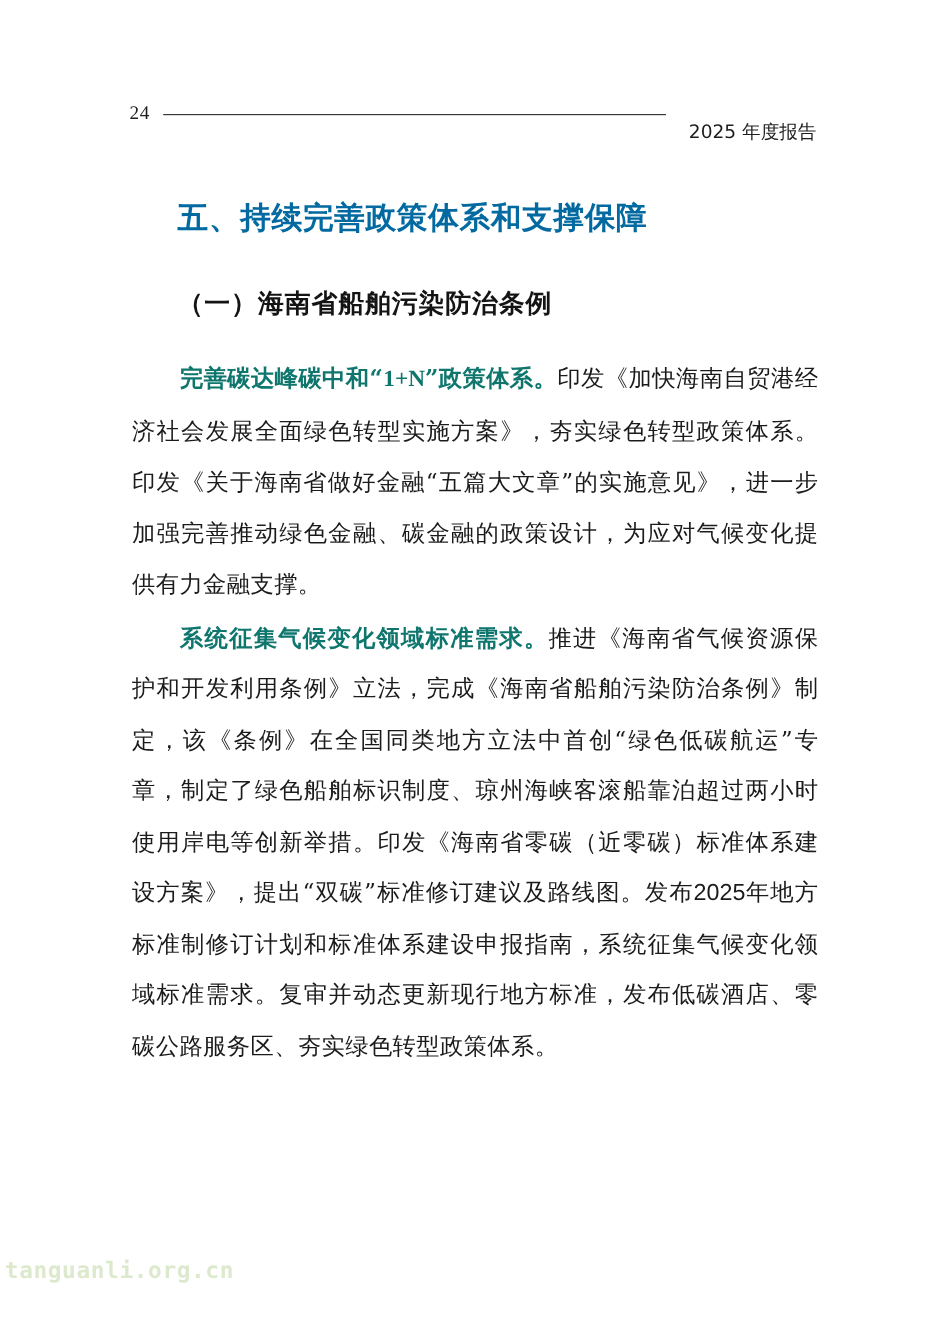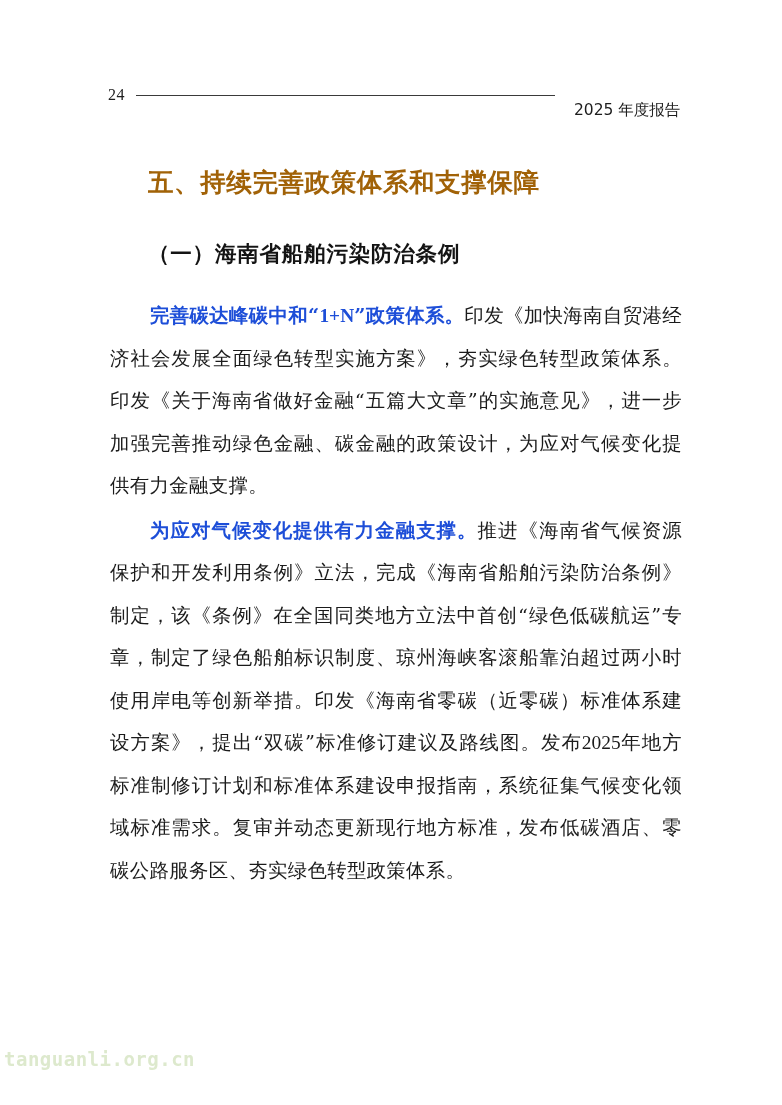--- a/index.html
+++ b/index.html
@@ -66,21 +66,21 @@
   }
 
   h1.section-title {
     margin: 0;
     padding: 0;
     font-family: "DejaVu Sans", "Liberation Sans", sans-serif;
     font-weight: bold;
     font-size: 25.5px;
     line-height: 1.15;
     letter-spacing: 0.6px;
-    color: #a16207;
+    color: #0369a1;
     text-indent: 38px;
     padding-top: 18px;
   }
 
   h2.sub-title {
     margin: 0;
     padding: 0;
     padding-top: 44px;
     font-family: "DejaVu Serif", "Liberation Serif", serif;
     font-weight: bold;
@@ -103,25 +103,25 @@
     color: #1b1b1b;
     text-indent: 40px;
   }
 
   p.para-1 { padding-top: 28px; }
   p.para-2 { padding-top: 2px; }
 
   .lead {
     font-weight: bold;
     letter-spacing: 0.3px;
-    color: #1d4ed8;
+    color: #0f766e;
   }
 
   .latin {
-    font-family: Liberation Serif, serif;
+    font-family: Liberation Sans, sans-serif;
     letter-spacing: 0;
   }
 
   .latin-bold {
     font-family: "Liberation Serif", "DejaVu Serif", serif;
     font-weight: bold;
     letter-spacing: 0;
   }
 
   
@@ -153,20 +153,20 @@
 
     <h1 class="section-title">五、持续完善政策体系和支撑保障</h1>
 
     <h2 class="sub-title">（一）海南省船舶污染防治条例</h2>
 
     <p class="body-para para-1">
       <span class="lead"><span>完善碳达峰碳中和</span><span>“</span><span class="latin-bold">1+N</span><span>”</span><span>政策体系。</span></span><span>印发《加快海南自贸港经济社会发展全面绿色转型实施方案》，夯实绿色转型政策体系。印发《关于海南省做好金融“五篇大文章”的实施意见》，进一步加强完善推动绿色金融、碳金融的政策设计，为应对气候变化提供有力金融支撑。</span>
     </p>
 
     <p class="body-para para-2">
-      <span class="lead">为应对气候变化提供有力金融支撑。</span><span>推进《海南省气候资源保护和开发利用条例》立法，完成《海南省船舶污染防治条例》制定，该《条例》在全国同类地方立法中首创“绿色低碳航运”专章，制定了绿色船舶标识制度、琼州海峡客滚船靠泊超过两小时使用岸电等创新举措。印发《海南省零碳（近零碳）标准体系建设方案》，提出“双碳”标准修订建议及路线图。发布</span><span class="latin">2025</span><span>年地方标准制修订计划和标准体系建设申报指南，系统征集气候变化领域标准需求。复审并动态更新现行地方标准，发布低碳酒店、零碳公路服务区、夯实绿色转型政策体系。</span>
+      <span class="lead">系统征集气候变化领域标准需求。</span><span>推进《海南省气候资源保护和开发利用条例》立法，完成《海南省船舶污染防治条例》制定，该《条例》在全国同类地方立法中首创“绿色低碳航运”专章，制定了绿色船舶标识制度、琼州海峡客滚船靠泊超过两小时使用岸电等创新举措。印发《海南省零碳（近零碳）标准体系建设方案》，提出“双碳”标准修订建议及路线图。发布</span><span class="latin">2025</span><span>年地方标准制修订计划和标准体系建设申报指南，系统征集气候变化领域标准需求。复审并动态更新现行地方标准，发布低碳酒店、零碳公路服务区、夯实绿色转型政策体系。</span>
     </p>
 
   </div>
 
   <div class="watermark">tanguanli.org.cn</div>
 
 </div>
 
 </body></html>

